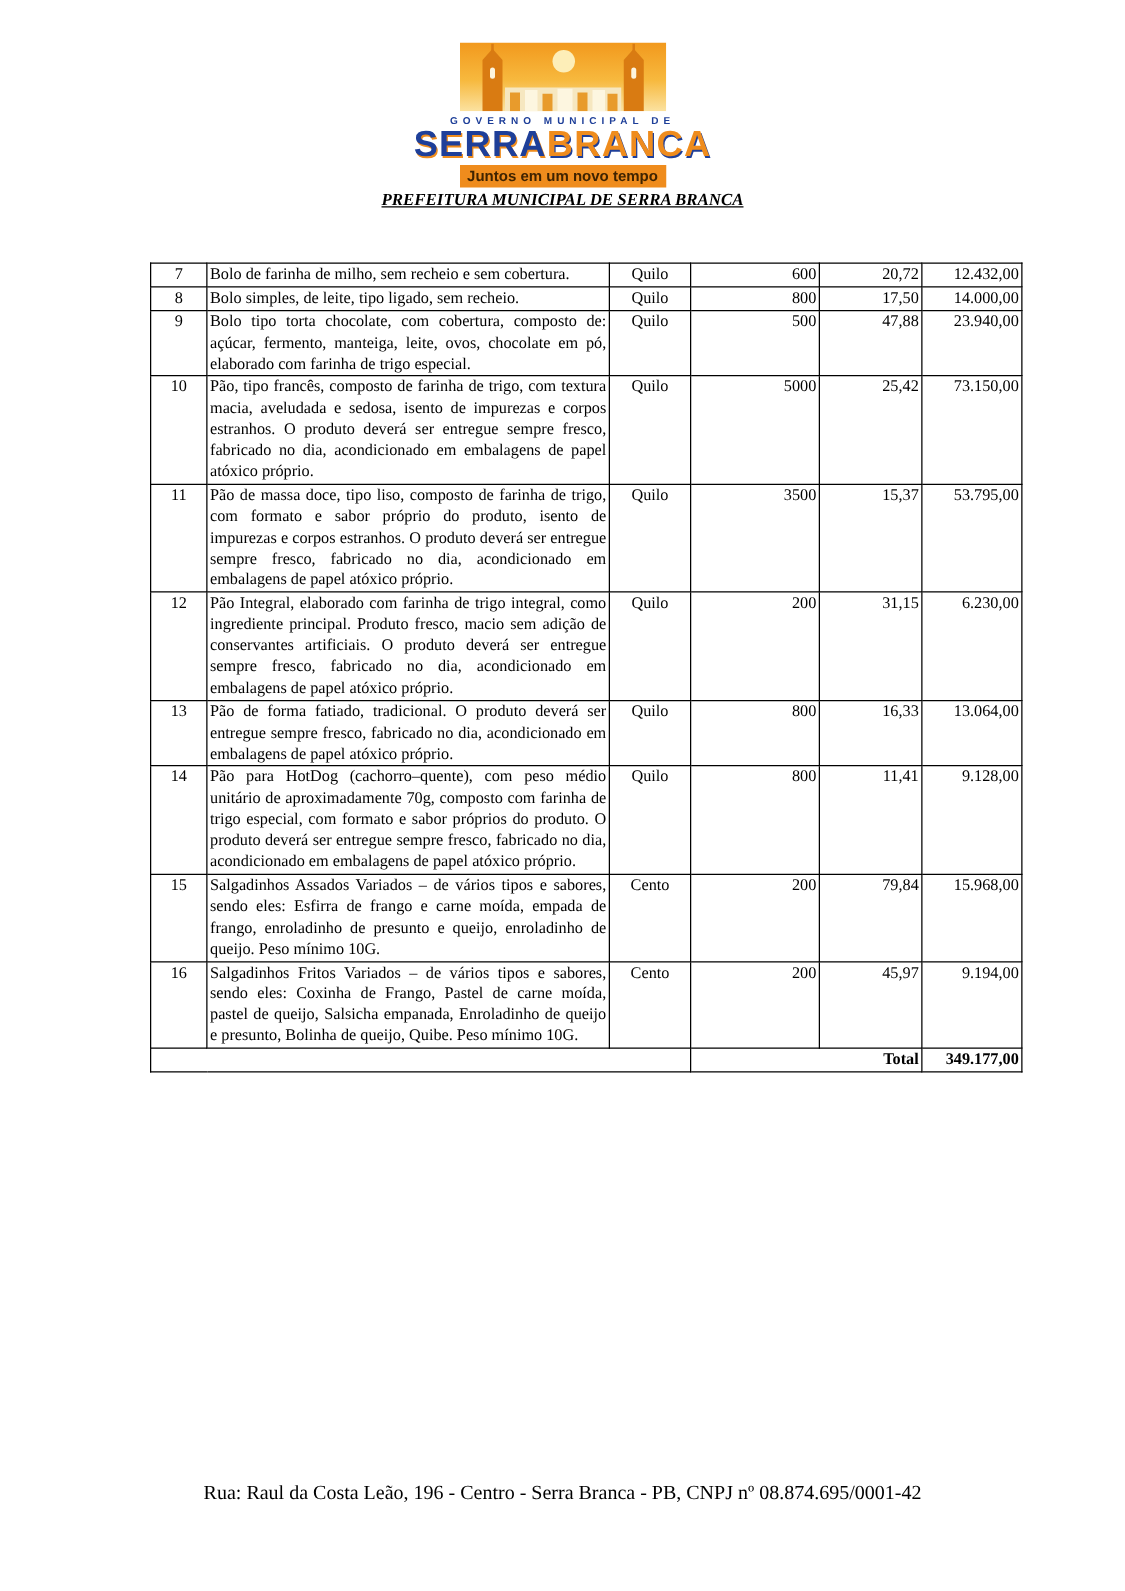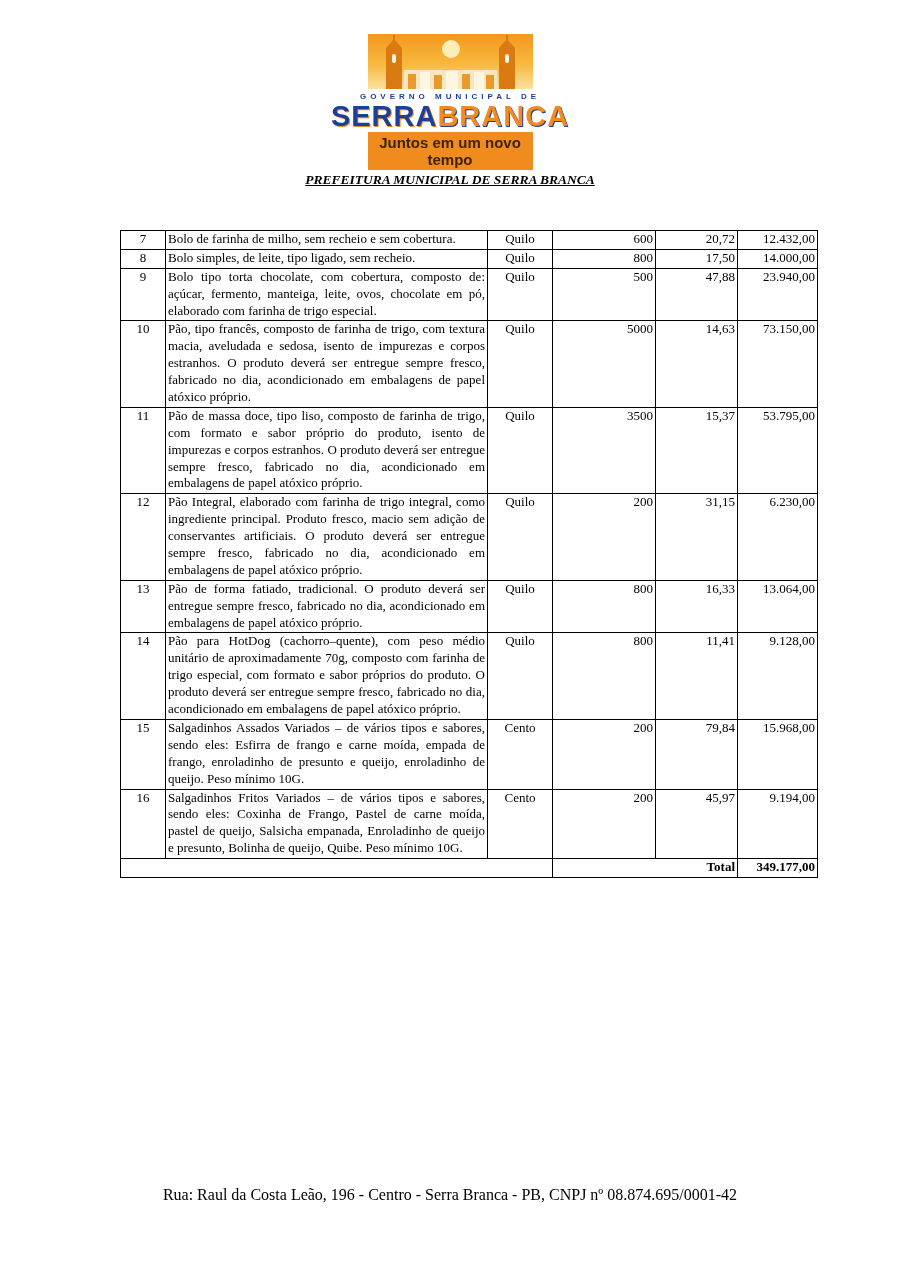--- a/index.html
+++ b/index.html
@@ -23,21 +23,21 @@
   .logo-name {
     font-family:"Liberation Sans", sans-serif;
     font-weight:bold; font-size:29px; line-height:1; letter-spacing:1px;
     margin-top:1px; white-space:nowrap;
   }
   .logo-name .serra { color:var(--logo-blue, #1e3f99); text-shadow:1px 1px 0 var(--logo-orange, #ef8c1d); }
   .logo-name .branca { color:var(--logo-orange, #ef8c1d); text-shadow:1px 1px 0 var(--logo-blue, #1e3f99); }
   .logo-tagline {
     background:var(--logo-orange, #ef8c1d);
     color:#3f2300; font-family:"Liberation Sans", sans-serif;
-    font-size:15px; font-weight:bold; padding:2px 0; margin:1px auto 0 auto; width:165px;
+    font-size:12px; font-weight:bold; padding:2px 0; margin:1px auto 0 auto; width:165px;
   }
   .estado, .prefeitura {
     font-size:13.5px; font-weight:bold; font-style:italic;
     text-decoration:underline;
   }
   .estado { margin-top:5px; }
   .prefeitura { margin-top:2px; }
 
   
   table.items {
@@ -144,21 +144,21 @@
             <td class="col-unit">Quilo</td>
             <td class="col-qty">500</td>
             <td class="col-price">47,88</td>
             <td class="col-total">23.940,00</td>
           </tr>
           <tr>
             <td class="col-num">10</td>
             <td class="col-desc">Pão, tipo francês, composto de farinha de trigo, com textura macia, aveludada e sedosa, isento de impurezas e corpos estranhos. O produto deverá ser entregue sempre fresco, fabricado no dia, acondicionado em embalagens de papel atóxico próprio.</td>
             <td class="col-unit">Quilo</td>
             <td class="col-qty">5000</td>
-            <td class="col-price">14,63</td>
+            <td class="col-price">25,42</td>
             <td class="col-total">73.150,00</td>
           </tr>
           <tr>
             <td class="col-num">11</td>
             <td class="col-desc">Pão de massa doce, tipo liso, composto de farinha de trigo, com formato e sabor próprio do produto, isento de impurezas e corpos estranhos. O produto deverá ser entregue sempre fresco, fabricado no dia, acondicionado em embalagens de papel atóxico próprio.</td>
             <td class="col-unit">Quilo</td>
             <td class="col-qty">3500</td>
             <td class="col-price">15,37</td>
             <td class="col-total">53.795,00</td>
           </tr>

